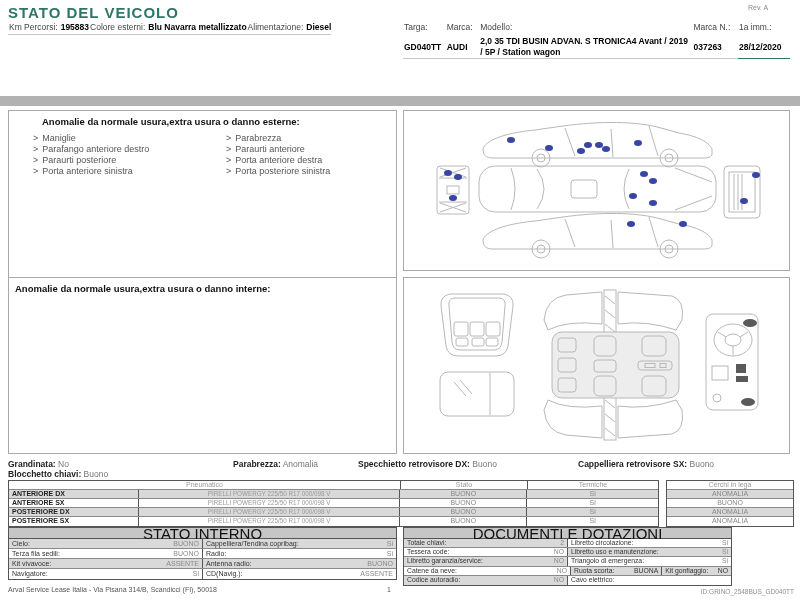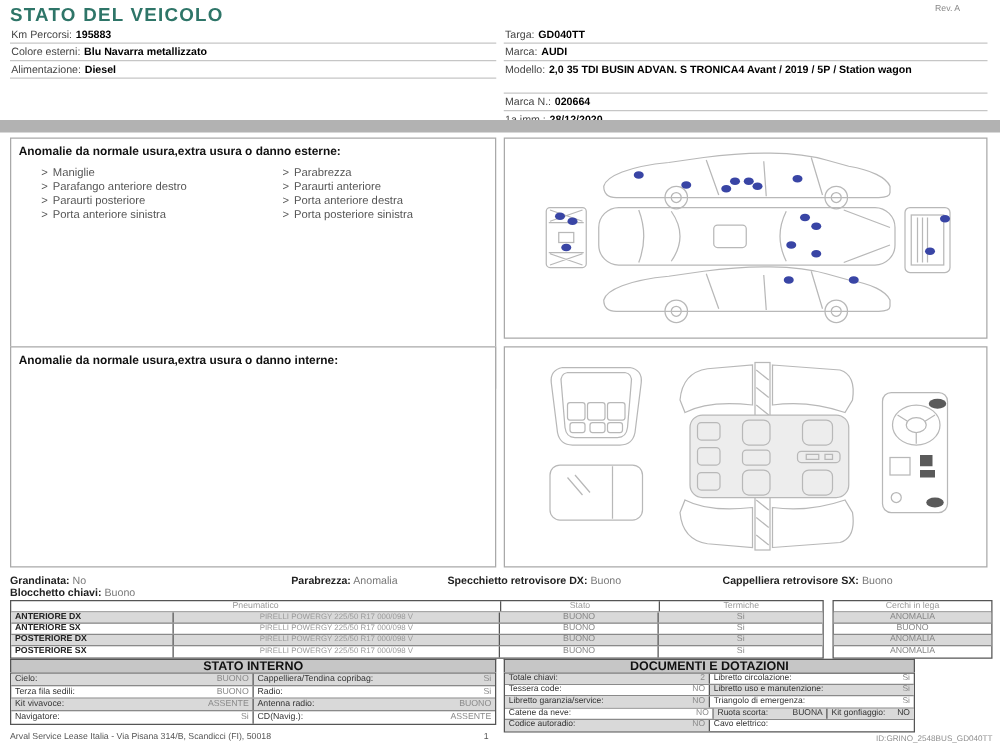--- a/index.html
+++ b/index.html
@@ -2,21 +2,21 @@
 <html><head>
 <meta charset="utf-8">
 <style>
   html,body{margin:0;padding:0;background:#fff;}
   #page{position:relative;width:800px;height:600px;background:#fff;overflow:hidden;
         font-family:"Liberation Sans","DejaVu Sans",sans-serif;color:#333;}
   .abs{position:absolute;}
   
   #doc-title{left:8px;top:4px;font-size:15px;font-weight:bold;letter-spacing:1px;color:#2e7568;}
   #rev{left:748px;top:4px;font-size:7px;color:#888;}
-  .field-col{display:flex;flex-direction:column;}
+  .field-col{display:flex;flex-direction:row;}
   .field-row{display:flex;gap:3px;min-height:12px;line-height:11px;border-bottom:1px solid #c6c6c6;
              font-size:8.5px;padding:1px 0 0 1px;flex-wrap:wrap;}
   .field-row .fl{color:#444;white-space:nowrap;}
   .field-row .fv{font-weight:bold;color:#000;}
   .teal-underline{border-bottom:1px solid #2e7568 !important;}
   #gray-bar{left:0;top:96px;width:800px;height:10px;background:#b2b2b2;}
   
   .panel{border:1px solid #a9a9a9;background:#fff;box-sizing:border-box;}
   .panel-title{font-size:9.5px;font-weight:bold;color:#111;padding:5px 6px 2px 6px;}
   .item-list{list-style:none;margin:2px 0 0 14px;padding:0;font-size:9px;color:#555;}
@@ -33,21 +33,21 @@
   .trow.shade{background:#d9d9d9;}
   .tcell{box-sizing:border-box;border-right:1px solid #555;overflow:hidden;white-space:nowrap;}
   .tcell:last-child{border-right:none;}
   .tc-center{text-align:center;}
   .thead{color:#999;}
   .pos{width:130px;font-weight:bold;color:#222;padding-left:3px;}
   .spec{width:262px;color:#9a9a9a;font-size:6.3px;text-align:center;}
   .stato{width:127px;color:#888;text-align:center;}
   .term{width:131px;color:#888;text-align:center;}
   
-  .sec-head{height:11px;line-height:11px;text-align:center;font-size:10px;font-weight:bold;color:#111;
+  .sec-head{height:11px;line-height:11px;text-align:center;font-size:15px;font-weight:normal;color:#111;
             background:#c6c6c6;border:1px solid #555;border-bottom:none;box-sizing:border-box;}
   .sec-body{border:1px solid #555;box-sizing:border-box;background:#fff;}
   .srow{display:flex;box-sizing:border-box;border-bottom:1px solid #8a8a8a;}
   .srow:last-child{border-bottom:none;}
   .scell{flex:1;display:flex;justify-content:space-between;padding:0 3px;box-sizing:border-box;
          border-right:1px solid #555;overflow:hidden;white-space:nowrap;}
   .scell:last-child{border-right:none;}
   .scell .fl{color:#333;}
   .scell .fv{color:#8a8a8a;}
   .si-row{height:10px;line-height:9px;font-size:7px;}
@@ -99,31 +99,31 @@
     <div class="field-row">
       <span class="fl">Marca:</span>
       <span class="fv">AUDI</span>
     </div>
     <div class="field-row" style="min-height:24px;">
       <span class="fl">Modello:</span>
       <span class="fv" style="white-space:normal;">2,0 35 TDI BUSIN ADVAN. S TRONICA4 Avant / 2019 / 5P / Station wagon</span>
     </div>
     <div class="field-row">
       <span class="fl">Marca N.:</span>
-      <span class="fv">020664</span>
+      <span class="fv">037263</span>
     </div>
     <div class="field-row teal-underline">
       <span class="fl">1a imm.:</span>
       <span class="fv">28/12/2020</span>
     </div>
   </div>
 
   <div class="abs" id="gray-bar"></div>
 
-  <div class="abs panel" style="left:8px;top:110px;width:389px;height:201px;">
+  <div class="abs panel" style="left:8px;top:110px;width:389px;height:201px;padding-left:27px;">
     <div class="panel-title">Anomalie da normale usura,extra usura o danno esterne:</div>
     <ul class="item-list abs" style="left:10px;top:20px;">
       <li><span class="bul">&gt;</span><span>Maniglie</span></li>
       <li><span class="bul">&gt;</span><span>Parafango anteriore destro</span></li>
       <li><span class="bul">&gt;</span><span>Paraurti posteriore</span></li>
       <li><span class="bul">&gt;</span><span>Porta anteriore sinistra</span></li>
     </ul>
     <ul class="item-list abs" style="left:203px;top:20px;">
       <li><span class="bul">&gt;</span><span>Parabrezza</span></li>
       <li><span class="bul">&gt;</span><span>Paraurti anteriore</span></li>

